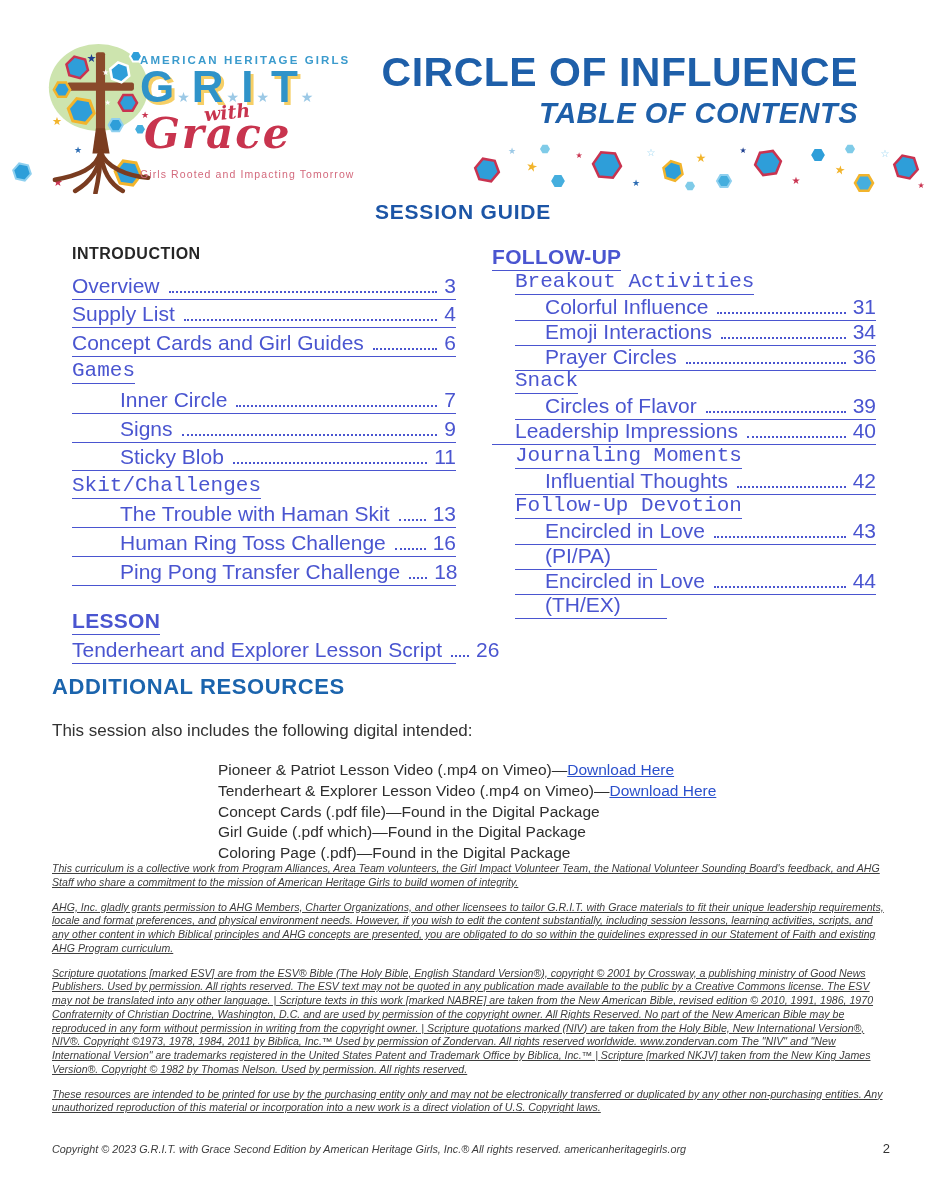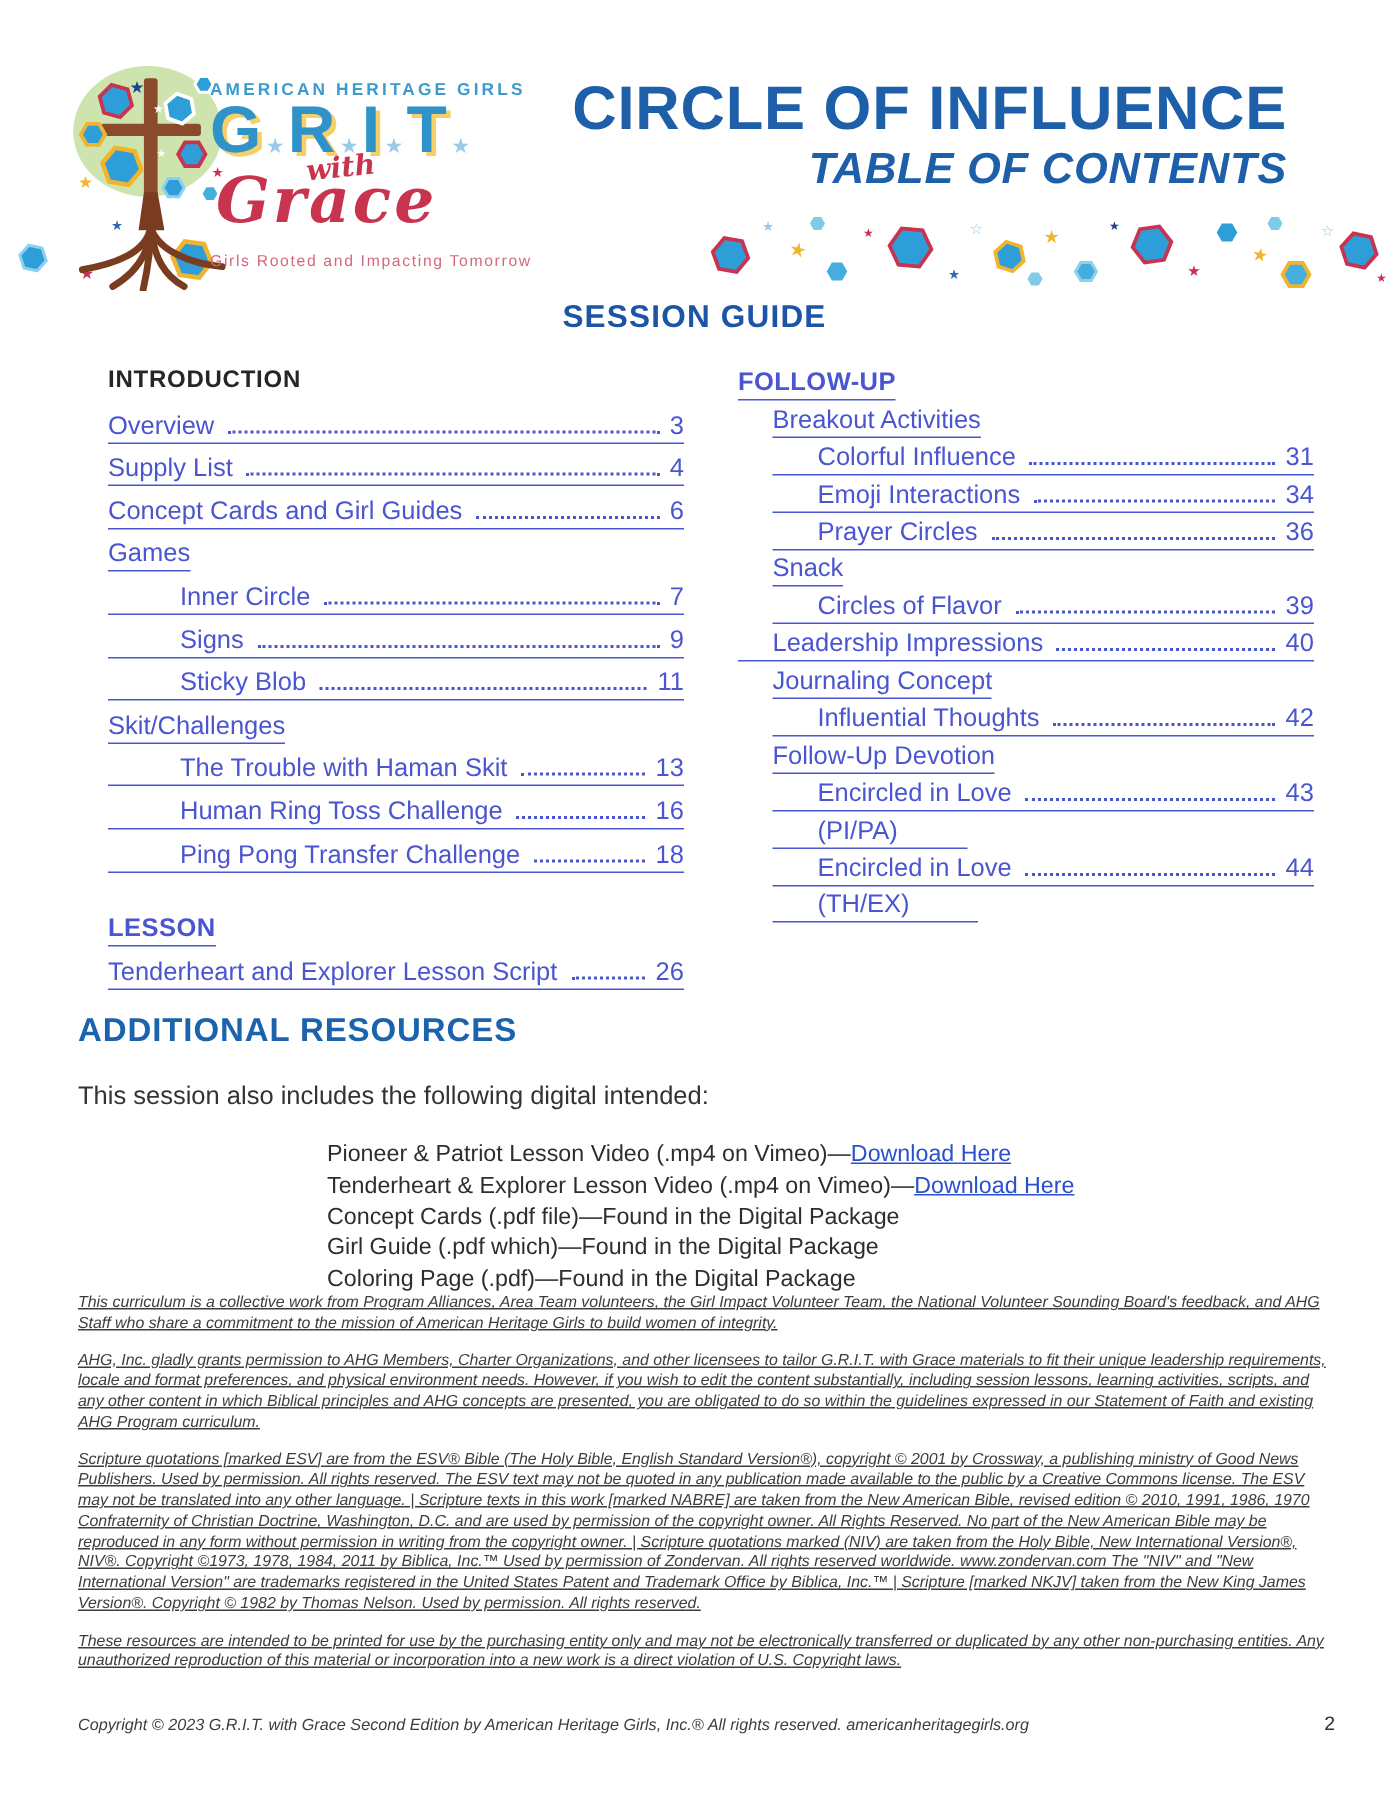--- a/index.html
+++ b/index.html
@@ -33,30 +33,30 @@
 
   
   .session-heading{position:absolute;top:200px;left:0;width:100%;text-align:center;font-size:21px;font-weight:bold;letter-spacing:0.8px;color:#1c55a6;}
 
   .toc{position:absolute;top:245px;left:72px;right:50px;display:flex;gap:36px;}
   .toc-col{flex:1;min-width:0;text-align:right;}
   .toc-row{position:relative;}
   .toc-col.left .toc-row{height:28.6px;}
   .toc-col.right .toc-row{height:24.9px;}
   .toc-spacer{height:21px;}
-  .row-line{display:flex;align-items:baseline;padding-bottom:1px;color:var(--toc);font-size:17px;}
+  .row-line{display:flex;align-items:baseline;padding-bottom:1px;color:var(--toc);font-size:21px;}
   .entry .row-line{border-bottom:1.4px solid var(--toc);}
   .toc-label{white-space:nowrap;}
   .leader{flex:1;border-bottom:2.4px dotted var(--toc);margin:0 7px 3px 9px;min-width:18px;}
   .toc-page{white-space:nowrap;}
   .dark .row-line{color:#262626;font-weight:bold;font-size:16px;letter-spacing:0.5px;border:none;}
   .caps .row-line{font-weight:bold;letter-spacing:0.3px;border:none;}
   .caps .toc-label{border-bottom:1.6px solid var(--toc);padding-bottom:1px;}
   .header .row-line{border:none;}
-  .header .toc-label{border-bottom:1.4px solid var(--toc);padding-bottom:1px;}
+  .header .toc-label{border-bottom:1.4px solid var(--toc);padding-bottom:1px;font-family:Liberation Mono, monospace;}
   .cont .row-line{border:none;}
   .cont .toc-label{border-bottom:1.4px solid var(--toc);padding-bottom:1px;padding-right:46px;}
   
   .left .i1{padding-left:0;} .left .i1 .row-line{padding-left:48px;}
   
   .right .header.i1 .row-line, .right .caps .row-line{padding-left:0;}
   .right .header.i1{padding-left:23px;}
   .right .entry.i1 .row-line{padding-left:23px;}
   .right .entry.i2{padding-left:23px;} .right .entry.i2 .row-line{padding-left:30px;}
   .right .cont.i2{padding-left:23px;} .right .cont.i2 .toc-label{padding-left:30px;}
@@ -309,21 +309,21 @@
         </div>
         <div class="toc-row entry i1">
           <div class="row-line">
             <span class="toc-label">Leadership Impressions</span>
             <span class="leader"></span>
             <span class="toc-page">40</span>
           </div>
         </div>
         <div class="toc-row header i1">
           <div class="row-line">
-            <span class="toc-label">Journaling Concept</span>
+            <span class="toc-label">Journaling Moments</span>
           </div>
         </div>
         <div class="toc-row entry i2">
           <div class="row-line">
             <span class="toc-label">Influential Thoughts</span>
             <span class="leader"></span>
             <span class="toc-page">42</span>
           </div>
         </div>
         <div class="toc-row header i1">

